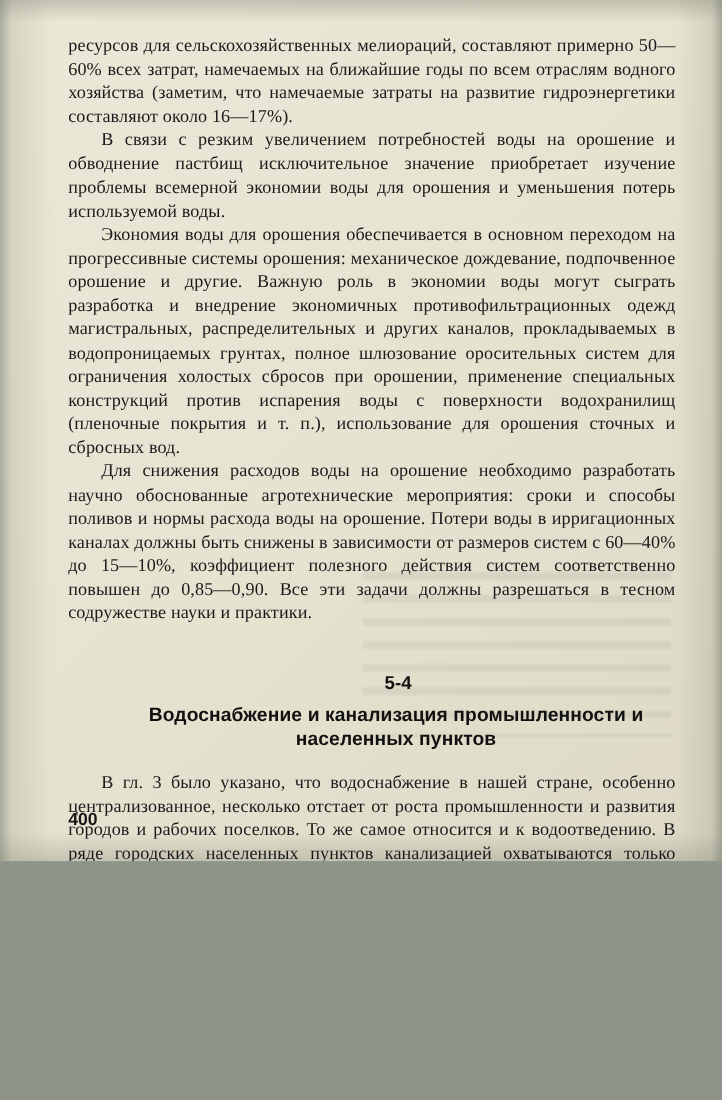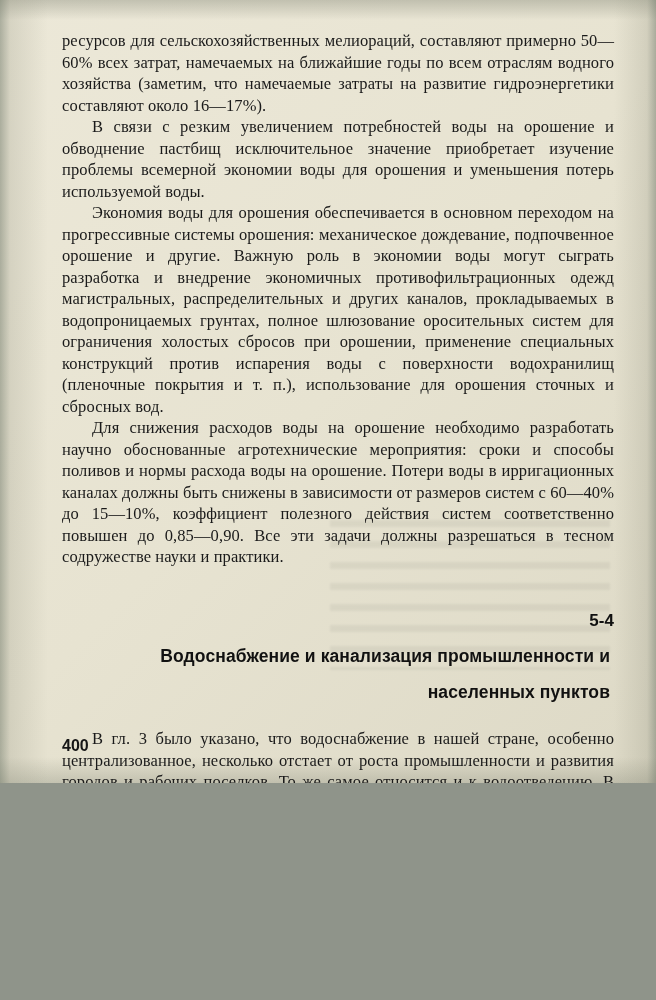--- a/index.html
+++ b/index.html
@@ -39,31 +39,31 @@
   .text-col p.continued {
     text-indent: 0;
   }
   .text-col p.runs-over {
     text-align-last: justify;
   }
   .section-heading {
     margin: 42px 0 18px 48px;
     font-family: "Liberation Sans", sans-serif;
     color: #111;
-    text-align: right;
+    text-align: center;
   }
   .section-number {
     font-weight: 700;
     font-size: 17px;
     margin-bottom: 7px;
   }
   .section-title {
     font-weight: 700;
     font-size: 17.5px;
-    line-height: 36px;
+    line-height: 22px;
     max-width: 500px;
   }
   .page-number {
     position: absolute;
     left: 62px;
     bottom: 28px;
     font-family: "Liberation Sans", sans-serif;
     font-weight: 700;
     font-size: 16px;
     color: #161616;

